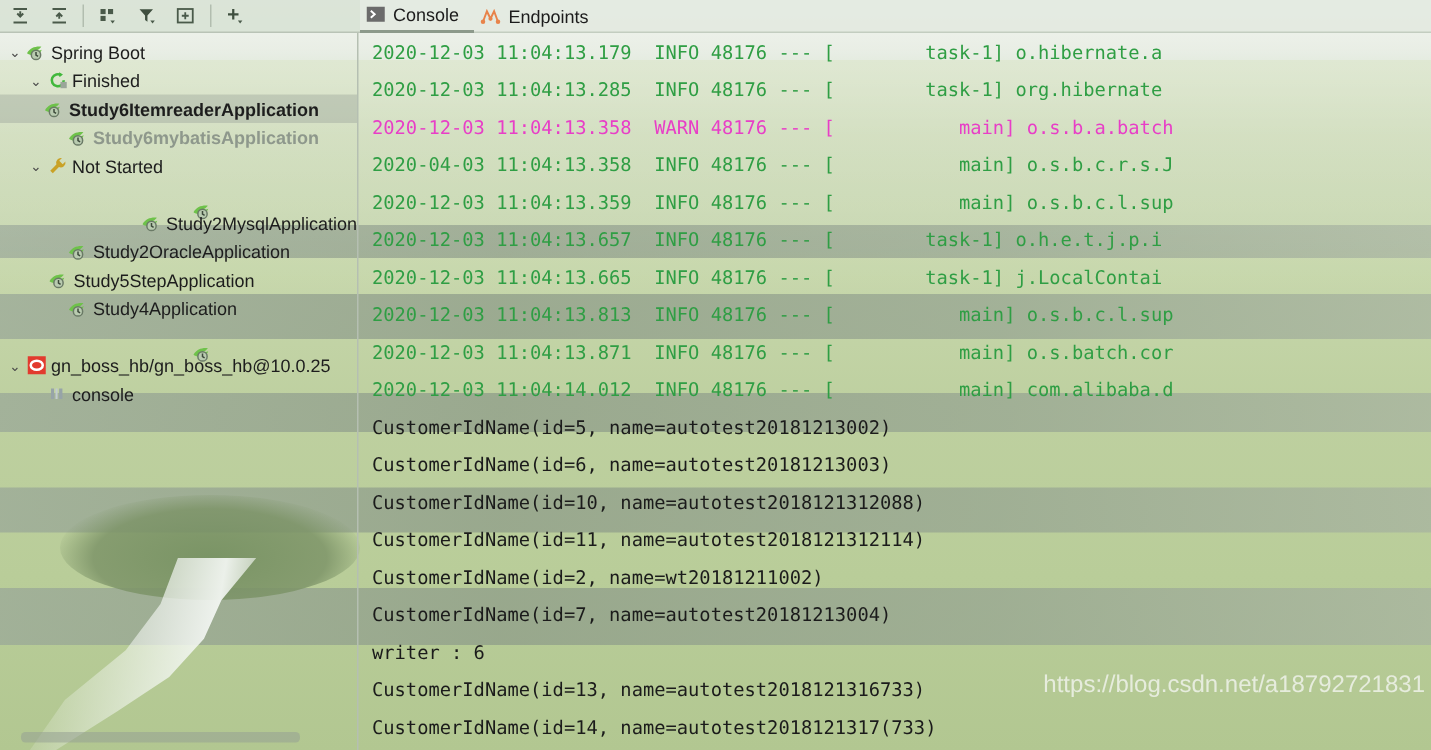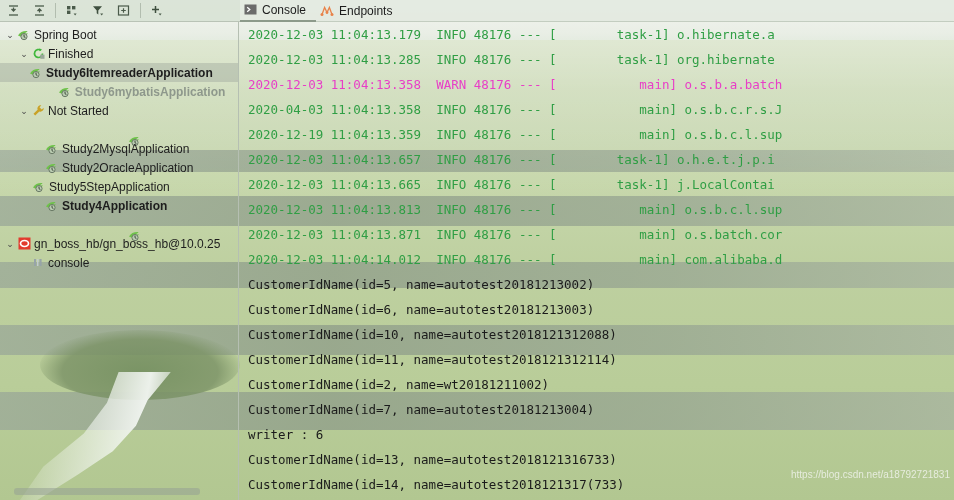--- a/index.html
+++ b/index.html
@@ -52,39 +52,39 @@
      font-size:12px;color:#1c1c1c;cursor:default;box-sizing:border-box;}
   .tab.active{border-bottom:2px solid #8d9a8b;}
   .tab .glyph{margin-right:5px;display:flex;align-items:center;}
 
   .sidebar{position:absolute;left:0;top:22px;width:239px;height:478px;
      overflow:hidden;box-sizing:border-box;border-right:1px solid #b5bfb2;}
   .tree{padding-top:3px;}
   .node{display:flex;align-items:center;height:19px;font-size:12px;
      color:#1d1d1d;white-space:nowrap;cursor:default;}
   .node.sel{background:rgba(160,168,158,.45);font-weight:bold;}
-  .node.dim{color:#8e988c;font-weight:bold;justify-content:center;}
+  .node.dim{color:#8e988c;font-weight:bold;}
   .arrow{width:12px;display:flex;justify-content:center;align-items:center;
      font-size:9px;color:#4a4a4a;flex:0 0 12px;}
   .ico{width:16px;flex:0 0 16px;display:flex;justify-content:center;align-items:center;}
   .lbl{padding-left:2px;overflow:hidden;}
 
   .hscroll{position:absolute;left:14px;bottom:5px;width:186px;height:7px;
      background:rgba(150,160,148,.55);border-radius:3px;}
 
   .console{position:absolute;left:240px;top:22px;width:714px;height:478px;
      overflow:hidden;font-family:"DejaVu Sans Mono", monospace;font-size:12.5px;}
   .logline{height:25px;line-height:25px;white-space:pre;padding-left:8px;
      letter-spacing:0px;}
   .lvl-info{color:#2f9e44;}
   .lvl-warn{color:#e83ec7;}
   .out{color:#1b1b1b;}
 
-  .watermark{position:absolute;right:4px;bottom:20px;z-index:4;
-     font-size:10px;color:rgba(250,250,250,.72);
+  .watermark{position:absolute;right:4px;bottom:34px;z-index:4;
+     font-size:16px;color:rgba(250,250,250,.72);
      font-family:"Liberation Sans", sans-serif;pointer-events:none;}
 </style>
 </head>
 <body>
 
 <div id="app">
 
   <div class="bg">
     <div class="sky"></div>
     <div class="field1"></div>
@@ -228,54 +228,54 @@
             <span class="arrow"></span>
             <span class="ico">
               <svg width="14" height="13" viewBox="0 0 14 13">
                 <path d="M1 7.5c2-3.6 5.6-4.8 9.6-4.4-1.1 1.3-2.2 2.1-3.6 2.6 1.4.2 2.6 0 3.8-.6-.8 2.6-3.2 4.1-6 3.7-1.6-.2-2.9-.7-3.8-1.3z" fill="#6ec24a"></path>
                 <circle cx="7" cy="8.6" r="3.1" fill="#b9cbb0" stroke="#6a7a66" stroke-width="1"></circle>
                 <path d="M7 6.6v2.1l1.4.9" stroke="#3d4a3b" stroke-width="1" fill="none"></path>
               </svg>
             </span>
             <span class="lbl">Study1Application</span>
           </div>
+          <div class="node" style="padding-left: 32px; justify-content: flex-end;">
+            <span class="arrow"></span>
+            <span class="ico">
+              <svg width="14" height="13" viewBox="0 0 14 13">
+                <path d="M1 7.5c2-3.6 5.6-4.8 9.6-4.4-1.1 1.3-2.2 2.1-3.6 2.6 1.4.2 2.6 0 3.8-.6-.8 2.6-3.2 4.1-6 3.7-1.6-.2-2.9-.7-3.8-1.3z" fill="#6ec24a"></path>
+                <circle cx="7" cy="8.6" r="3.1" fill="#b9cbb0" stroke="#6a7a66" stroke-width="1"></circle>
+                <path d="M7 6.6v2.1l1.4.9" stroke="#3d4a3b" stroke-width="1" fill="none"></path>
+              </svg>
+            </span>
+            <span class="lbl">Study2MysqlApplication</span>
+          </div>
           <div class="node" style="padding-left: 32px;">
             <span class="arrow"></span>
             <span class="ico">
               <svg width="14" height="13" viewBox="0 0 14 13">
                 <path d="M1 7.5c2-3.6 5.6-4.8 9.6-4.4-1.1 1.3-2.2 2.1-3.6 2.6 1.4.2 2.6 0 3.8-.6-.8 2.6-3.2 4.1-6 3.7-1.6-.2-2.9-.7-3.8-1.3z" fill="#6ec24a"></path>
                 <circle cx="7" cy="8.6" r="3.1" fill="#b9cbb0" stroke="#6a7a66" stroke-width="1"></circle>
                 <path d="M7 6.6v2.1l1.4.9" stroke="#3d4a3b" stroke-width="1" fill="none"></path>
               </svg>
             </span>
-            <span class="lbl">Study2MysqlApplication</span>
+            <span class="lbl">Study2OracleApplication</span>
+          </div>
+          <div class="node" style="padding-left: 19px;">
+            <span class="arrow"></span>
+            <span class="ico">
+              <svg width="14" height="13" viewBox="0 0 14 13">
+                <path d="M1 7.5c2-3.6 5.6-4.8 9.6-4.4-1.1 1.3-2.2 2.1-3.6 2.6 1.4.2 2.6 0 3.8-.6-.8 2.6-3.2 4.1-6 3.7-1.6-.2-2.9-.7-3.8-1.3z" fill="#6ec24a"></path>
+                <circle cx="7" cy="8.6" r="3.1" fill="#b9cbb0" stroke="#6a7a66" stroke-width="1"></circle>
+                <path d="M7 6.6v2.1l1.4.9" stroke="#3d4a3b" stroke-width="1" fill="none"></path>
+              </svg>
+            </span>
+            <span class="lbl">Study5StepApplication</span>
           </div>
           <div class="node" style="padding-left: 32px;">
-            <span class="arrow"></span>
-            <span class="ico">
-              <svg width="14" height="13" viewBox="0 0 14 13">
-                <path d="M1 7.5c2-3.6 5.6-4.8 9.6-4.4-1.1 1.3-2.2 2.1-3.6 2.6 1.4.2 2.6 0 3.8-.6-.8 2.6-3.2 4.1-6 3.7-1.6-.2-2.9-.7-3.8-1.3z" fill="#6ec24a"></path>
-                <circle cx="7" cy="8.6" r="3.1" fill="#b9cbb0" stroke="#6a7a66" stroke-width="1"></circle>
-                <path d="M7 6.6v2.1l1.4.9" stroke="#3d4a3b" stroke-width="1" fill="none"></path>
-              </svg>
-            </span>
-            <span class="lbl">Study2OracleApplication</span>
-          </div>
-          <div class="node" style="padding-left: 19px;">
-            <span class="arrow"></span>
-            <span class="ico">
-              <svg width="14" height="13" viewBox="0 0 14 13">
-                <path d="M1 7.5c2-3.6 5.6-4.8 9.6-4.4-1.1 1.3-2.2 2.1-3.6 2.6 1.4.2 2.6 0 3.8-.6-.8 2.6-3.2 4.1-6 3.7-1.6-.2-2.9-.7-3.8-1.3z" fill="#6ec24a"></path>
-                <circle cx="7" cy="8.6" r="3.1" fill="#b9cbb0" stroke="#6a7a66" stroke-width="1"></circle>
-                <path d="M7 6.6v2.1l1.4.9" stroke="#3d4a3b" stroke-width="1" fill="none"></path>
-              </svg>
-            </span>
-            <span class="lbl">Study5StepApplication</span>
-          </div>
-          <div class="node" style="padding-left: 32px; font-weight: bold;">
             <span class="arrow"></span>
             <span class="ico">
               <svg width="14" height="13" viewBox="0 0 14 13">
                 <path d="M1 7.5c2-3.6 5.6-4.8 9.6-4.4-1.1 1.3-2.2 2.1-3.6 2.6 1.4.2 2.6 0 3.8-.6-.8 2.6-3.2 4.1-6 3.7-1.6-.2-2.9-.7-3.8-1.3z" fill="#6ec24a"></path>
                 <circle cx="7" cy="8.6" r="3.1" fill="#b9cbb0" stroke="#6a7a66" stroke-width="1"></circle>
                 <path d="M7 6.6v2.1l1.4.9" stroke="#3d4a3b" stroke-width="1" fill="none"></path>
               </svg>
             </span>
             <span class="lbl">Study4Application</span>
           </div>
@@ -313,21 +313,21 @@
           </div>
         </div>
       <div class="hscroll"></div>
     </div>
 
     <div class="console" id="console-host">
         <div class="logline lvl-info">2020-12-03 11:04:13.179  INFO 48176 --- [        task-1] o.hibernate.a</div>
         <div class="logline lvl-info">2020-12-03 11:04:13.285  INFO 48176 --- [        task-1] org.hibernate</div>
         <div class="logline lvl-warn">2020-12-03 11:04:13.358  WARN 48176 --- [           main] o.s.b.a.batch</div>
         <div class="logline lvl-info">2020-04-03 11:04:13.358  INFO 48176 --- [           main] o.s.b.c.r.s.J</div>
-        <div class="logline lvl-info">2020-12-19 11:04:13.359  INFO 48176 --- [           main] o.s.b.c.l.sup</div>
+        <div class="logline lvl-info">2020-12-03 11:04:13.359  INFO 48176 --- [           main] o.s.b.c.l.sup</div>
         <div class="logline lvl-info">2020-12-03 11:04:13.657  INFO 48176 --- [        task-1] o.h.e.t.j.p.i</div>
         <div class="logline lvl-info">2020-12-03 11:04:13.665  INFO 48176 --- [        task-1] j.LocalContai</div>
         <div class="logline lvl-info">2020-12-03 11:04:13.813  INFO 48176 --- [           main] o.s.b.c.l.sup</div>
         <div class="logline lvl-info">2020-12-03 11:04:13.871  INFO 48176 --- [           main] o.s.batch.cor</div>
         <div class="logline lvl-info">2020-12-03 11:04:14.012  INFO 48176 --- [           main] com.alibaba.d</div>
         <div class="logline out">CustomerIdName(id=5, name=autotest20181213002)</div>
         <div class="logline out">CustomerIdName(id=6, name=autotest20181213003)</div>
         <div class="logline out">CustomerIdName(id=10, name=autotest2018121312088)</div>
         <div class="logline out">CustomerIdName(id=11, name=autotest2018121312114)</div>
         <div class="logline out">CustomerIdName(id=2, name=wt20181211002)</div>

